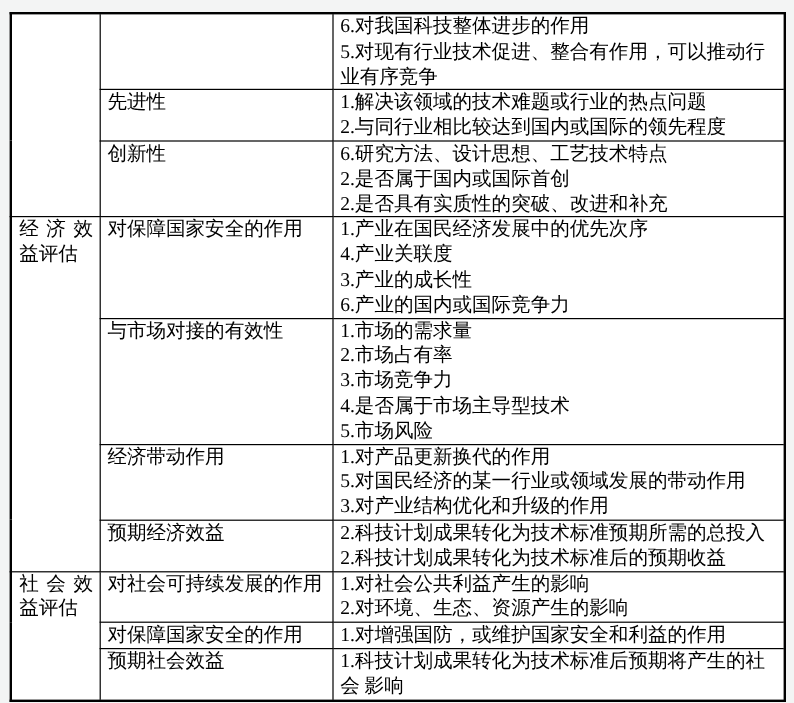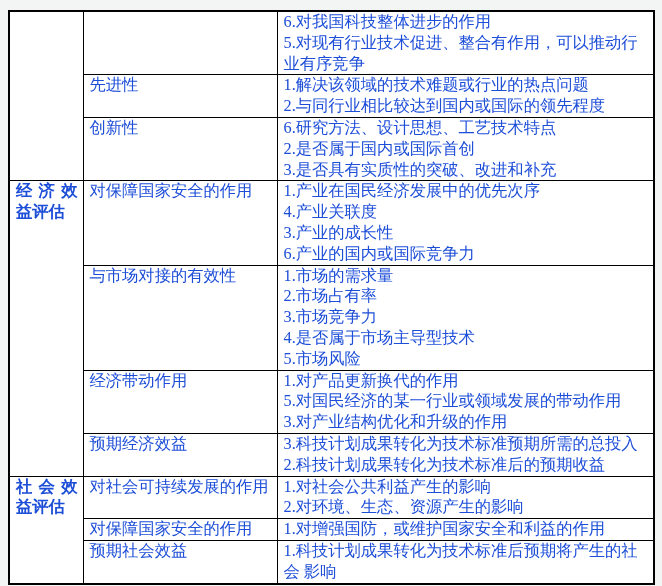--- a/index.html
+++ b/index.html
@@ -27,25 +27,25 @@
     table-layout: fixed;
     background: #ffffff;
     border: 2px solid #000000;
   }
   table.eval td {
     border: 1px solid #000000;
     vertical-align: top;
     padding: 0 5px 0 6px;
     font-size: 16.3px;
     line-height: 20.8px;
-    color: #1d4ed8;
+    color: #000000;
     word-break: break-all;
   }
   td.cat {
-    font-weight: 700;
+    font-weight: 400;
     text-align: justify;
     padding: 0 6px;
   }
   td.items div {
     margin: 0;
   }
 </style>
 </head>
 <body>
 
@@ -70,21 +70,21 @@
           <td class="items">
             <div>1.解决该领域的技术难题或行业的热点问题</div>
             <div>2.与同行业相比较达到国内或国际的领先程度</div>
           </td>
         </tr>
         <tr>
           <td class="crit">创新性</td>
           <td class="items">
             <div>6.研究方法、设计思想、工艺技术特点</div>
             <div>2.是否属于国内或国际首创</div>
-            <div>3.是否具有实质性的突破、改进和补充</div>
+            <div>2.是否具有实质性的突破、改进和补充</div>
           </td>
         </tr>
         <tr>
           <td class="cat" rowspan="4">经济效益评估</td>
           <td class="crit">对保障国家安全的作用</td>
           <td class="items">
             <div>1.产业在国民经济发展中的优先次序</div>
             <div>4.产业关联度</div>
             <div>3.产业的成长性</div>
             <div>6.产业的国内或国际竞争力</div>
@@ -104,21 +104,21 @@
           <td class="crit">经济带动作用</td>
           <td class="items">
             <div>1.对产品更新换代的作用</div>
             <div>5.对国民经济的某一行业或领域发展的带动作用</div>
             <div>3.对产业结构优化和升级的作用</div>
           </td>
         </tr>
         <tr>
           <td class="crit">预期经济效益</td>
           <td class="items">
-            <div>3.科技计划成果转化为技术标准预期所需的总投入</div>
+            <div>2.科技计划成果转化为技术标准预期所需的总投入</div>
             <div>2.科技计划成果转化为技术标准后的预期收益</div>
           </td>
         </tr>
         <tr>
           <td class="cat" rowspan="3">社会效益评估</td>
           <td class="crit">对社会可持续发展的作用</td>
           <td class="items">
             <div>1.对社会公共利益产生的影响</div>
             <div>2.对环境、生态、资源产生的影响</div>
           </td>

